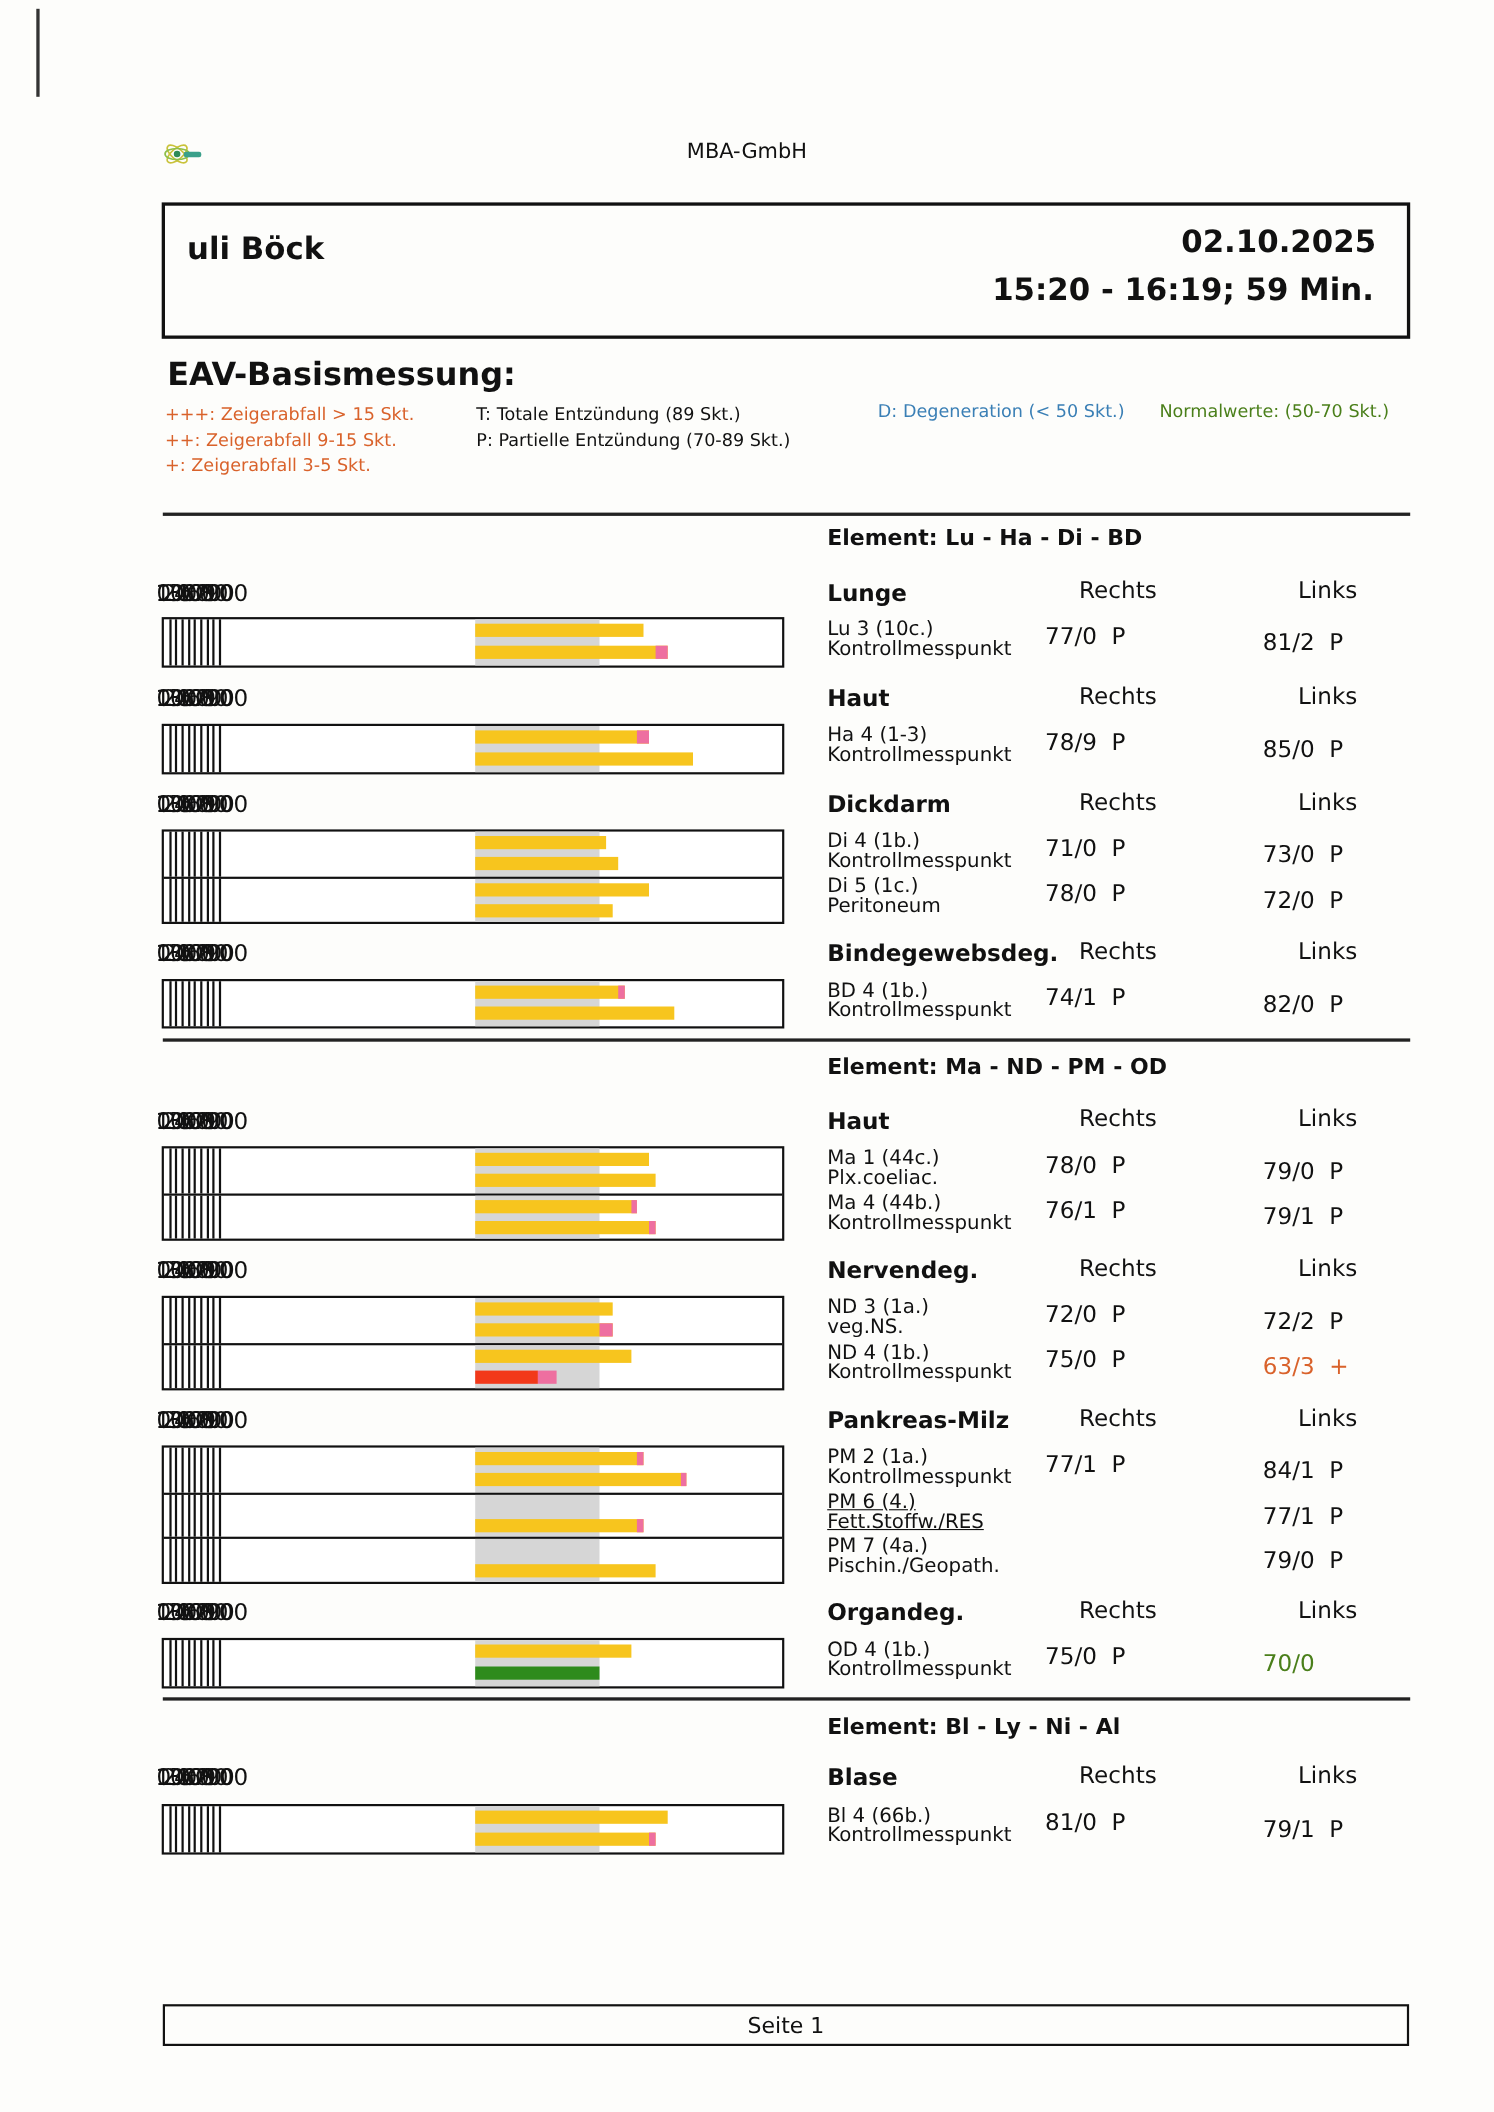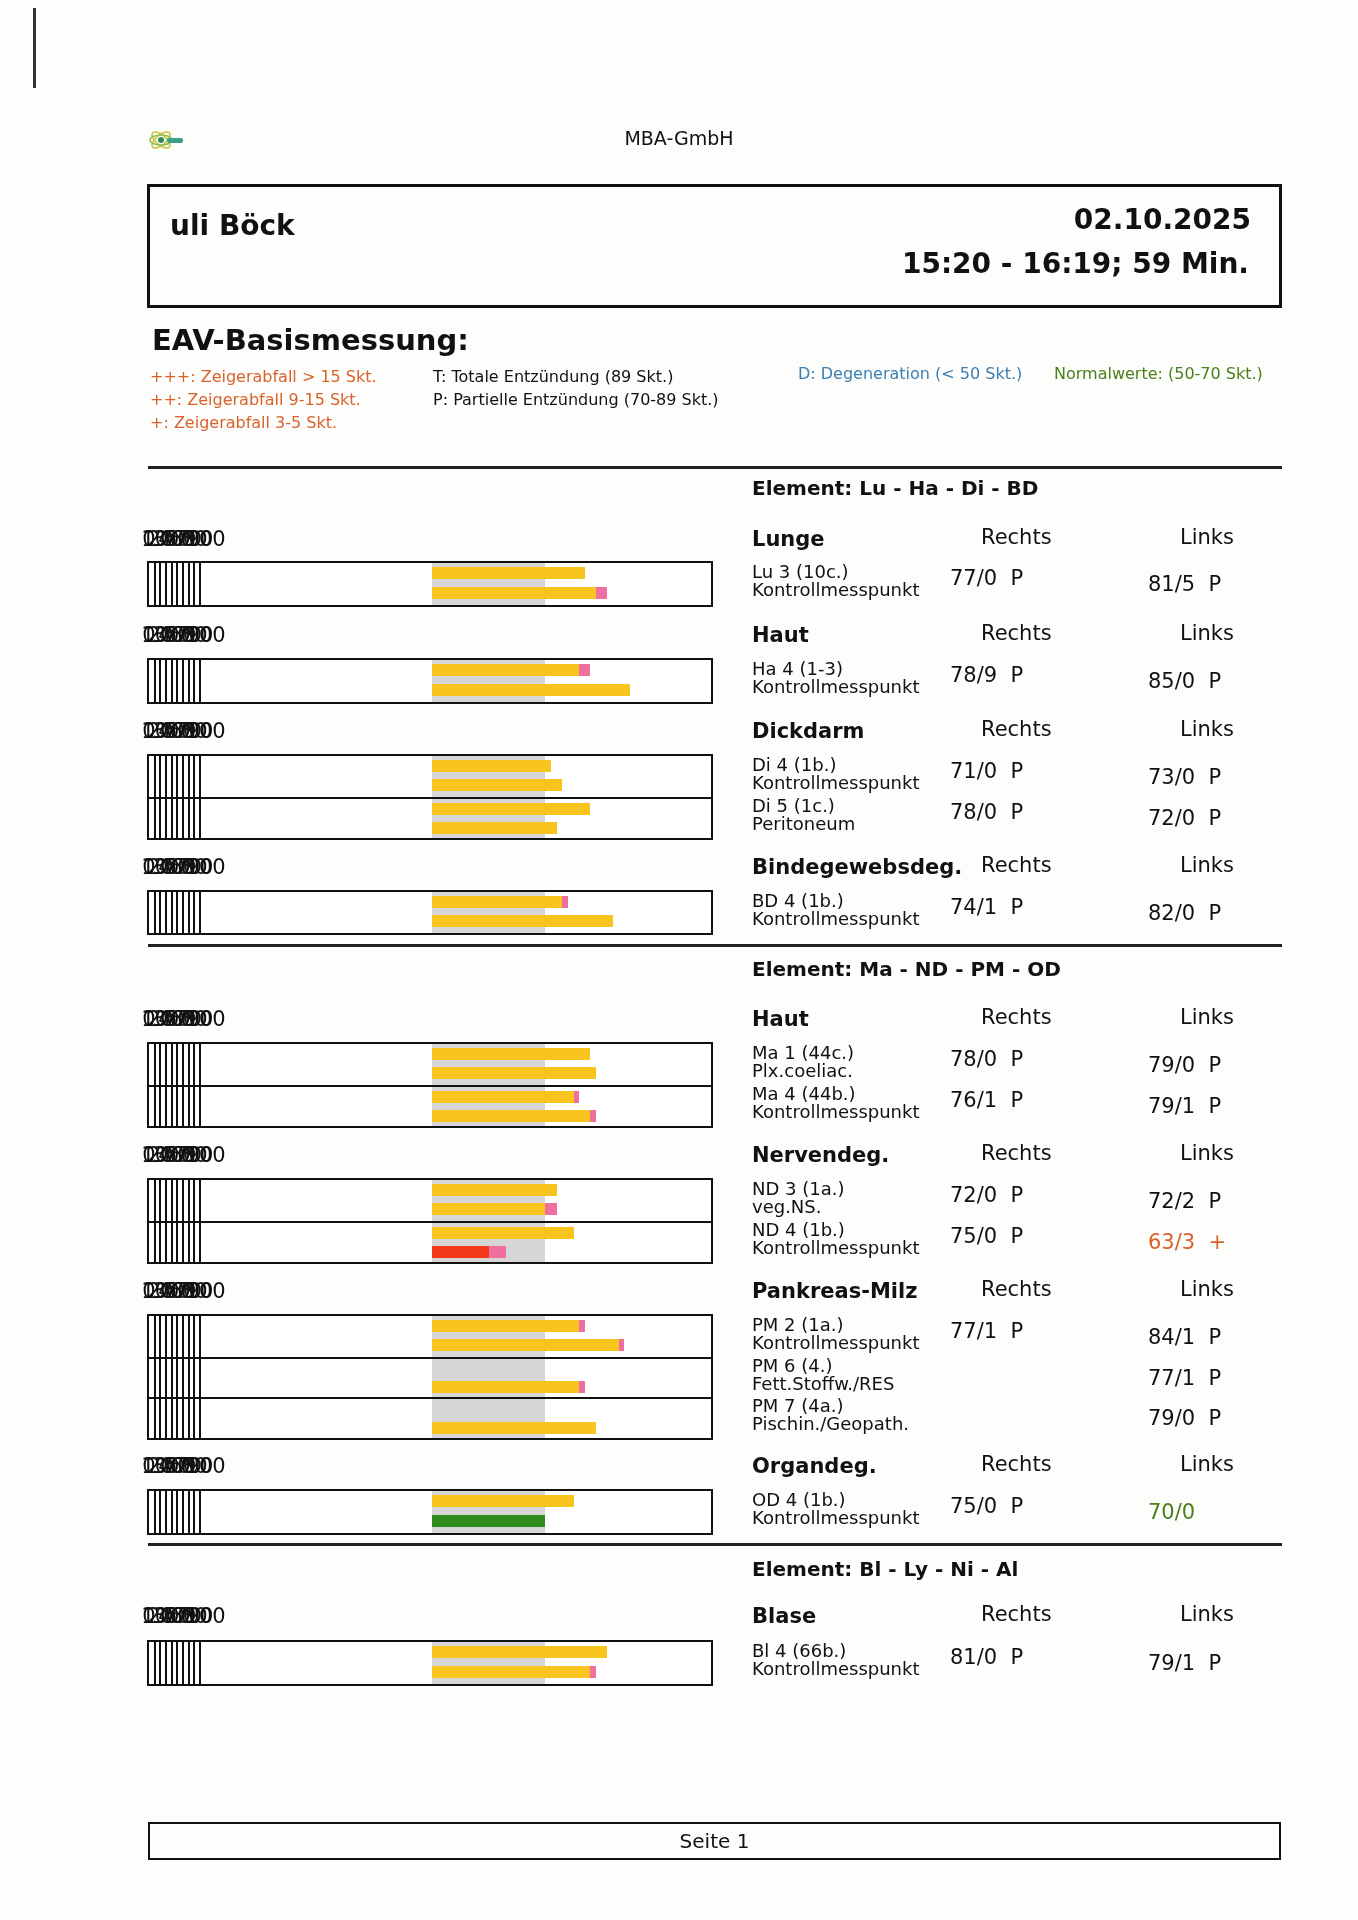--- a/index.html
+++ b/index.html
@@ -89,21 +89,21 @@
       <span style="left: 58.6px;">100</span>
     </div>
     <div class="abs organ" style="top: 527px;">Lunge</div>
     <div class="abs colhead" style="top: 525px; left: 981px;">Rechts</div>
     <div class="abs colhead" style="top: 525px; left: 1180px;">Links</div>
     <div class="abs point" style="top: 563px;">
       <div>Lu 3 (10c.)</div>
       <div>Kontrollmesspunkt</div>
     </div>
     <div class="abs val" style="top: 566px; left: 950px;">77/0  P</div>
-    <div class="abs val" style="top: 572px; left: 1148px;">81/5  P</div>
+    <div class="abs val" style="top: 572px; left: 1148px;">81/2  P</div>
     <div class="abs chartbox" style="top: 561px; height: 46px;">
       <div class="row" style="height: 42px;">
         <div class="normzone" style="left: 283px; width: 113.2px;"></div>
         <div class="grid" style="left: 4.66px;"></div>
         <div class="grid" style="left: 10.32px;"></div>
         <div class="grid" style="left: 15.98px;"></div>
         <div class="grid" style="left: 21.64px;"></div>
         <div class="grid" style="left: 27.3px;"></div>
         <div class="grid" style="left: 32.96px;"></div>
         <div class="grid" style="left: 38.62px;"></div>
@@ -392,21 +392,21 @@
     </div>
     <div class="abs organ" style="top: 1279px;">Pankreas-Milz</div>
     <div class="abs colhead" style="top: 1277px; left: 981px;">Rechts</div>
     <div class="abs colhead" style="top: 1277px; left: 1180px;">Links</div>
     <div class="abs point" style="top: 1316px;">
       <div>PM 2 (1a.)</div>
       <div>Kontrollmesspunkt</div>
     </div>
     <div class="abs val" style="top: 1319px; left: 950px;">77/1  P</div>
     <div class="abs val" style="top: 1325px; left: 1148px;">84/1  P</div>
-    <div class="abs point" style="top: 1356.5px;">
+    <div class="abs point" style="top: 1356.5px; text-decoration: underline;">
       <div>PM 6 (4.)</div>
       <div>Fett.Stoffw./RES</div>
     </div>
     <div class="abs val" style="top: 1359.5px; left: 950px;"></div>
     <div class="abs val" style="top: 1365.5px; left: 1148px;">77/1  P</div>
     <div class="abs point" style="top: 1397px;">
       <div>PM 7 (4a.)</div>
       <div>Pischin./Geopath.</div>
     </div>
     <div class="abs val" style="top: 1400px; left: 950px;"></div>

